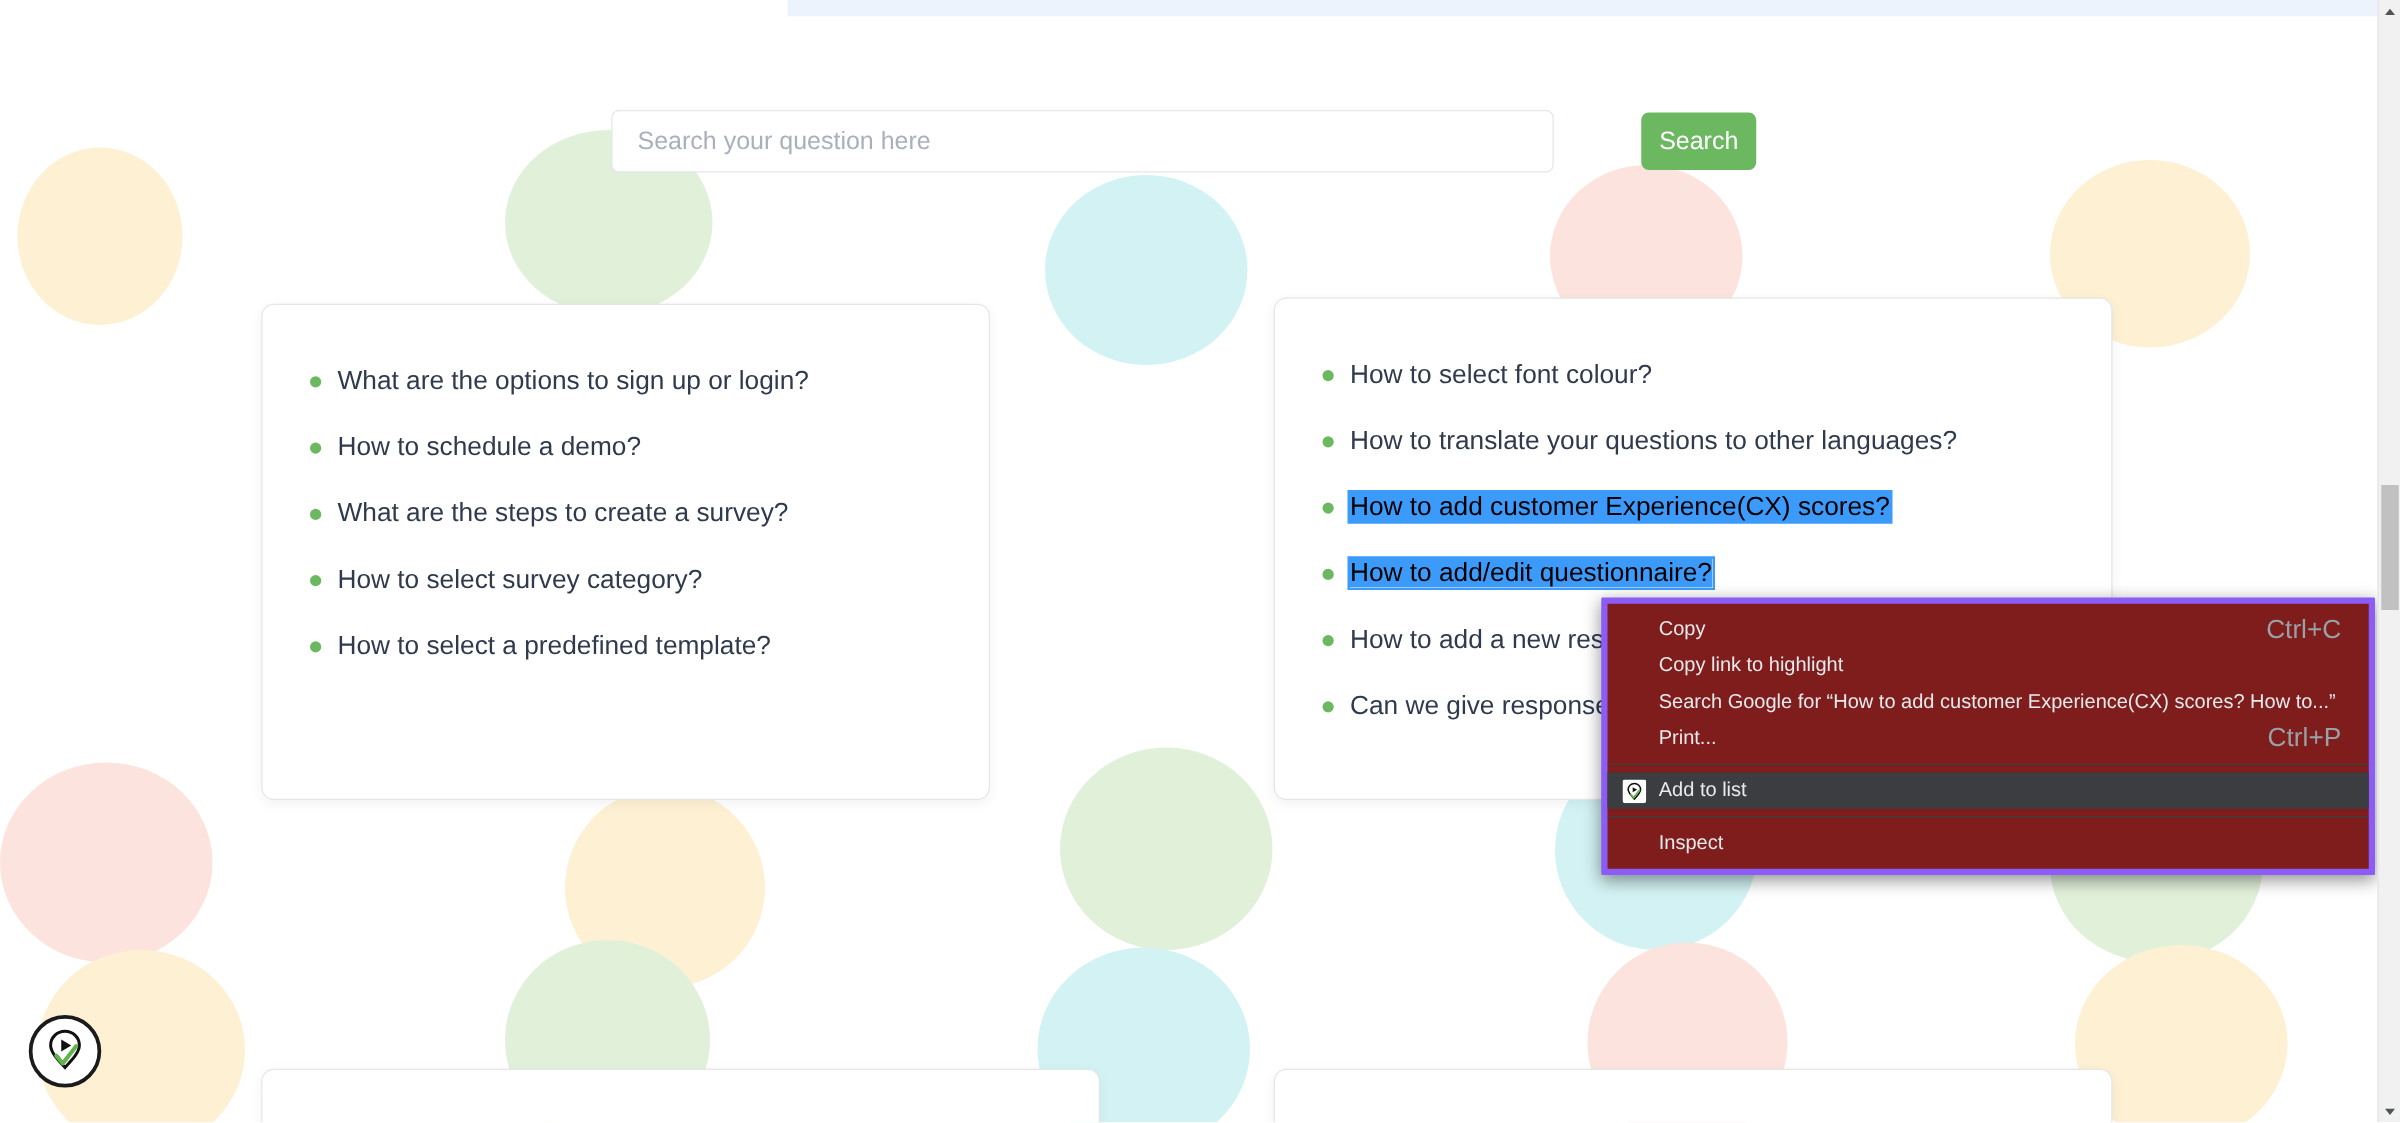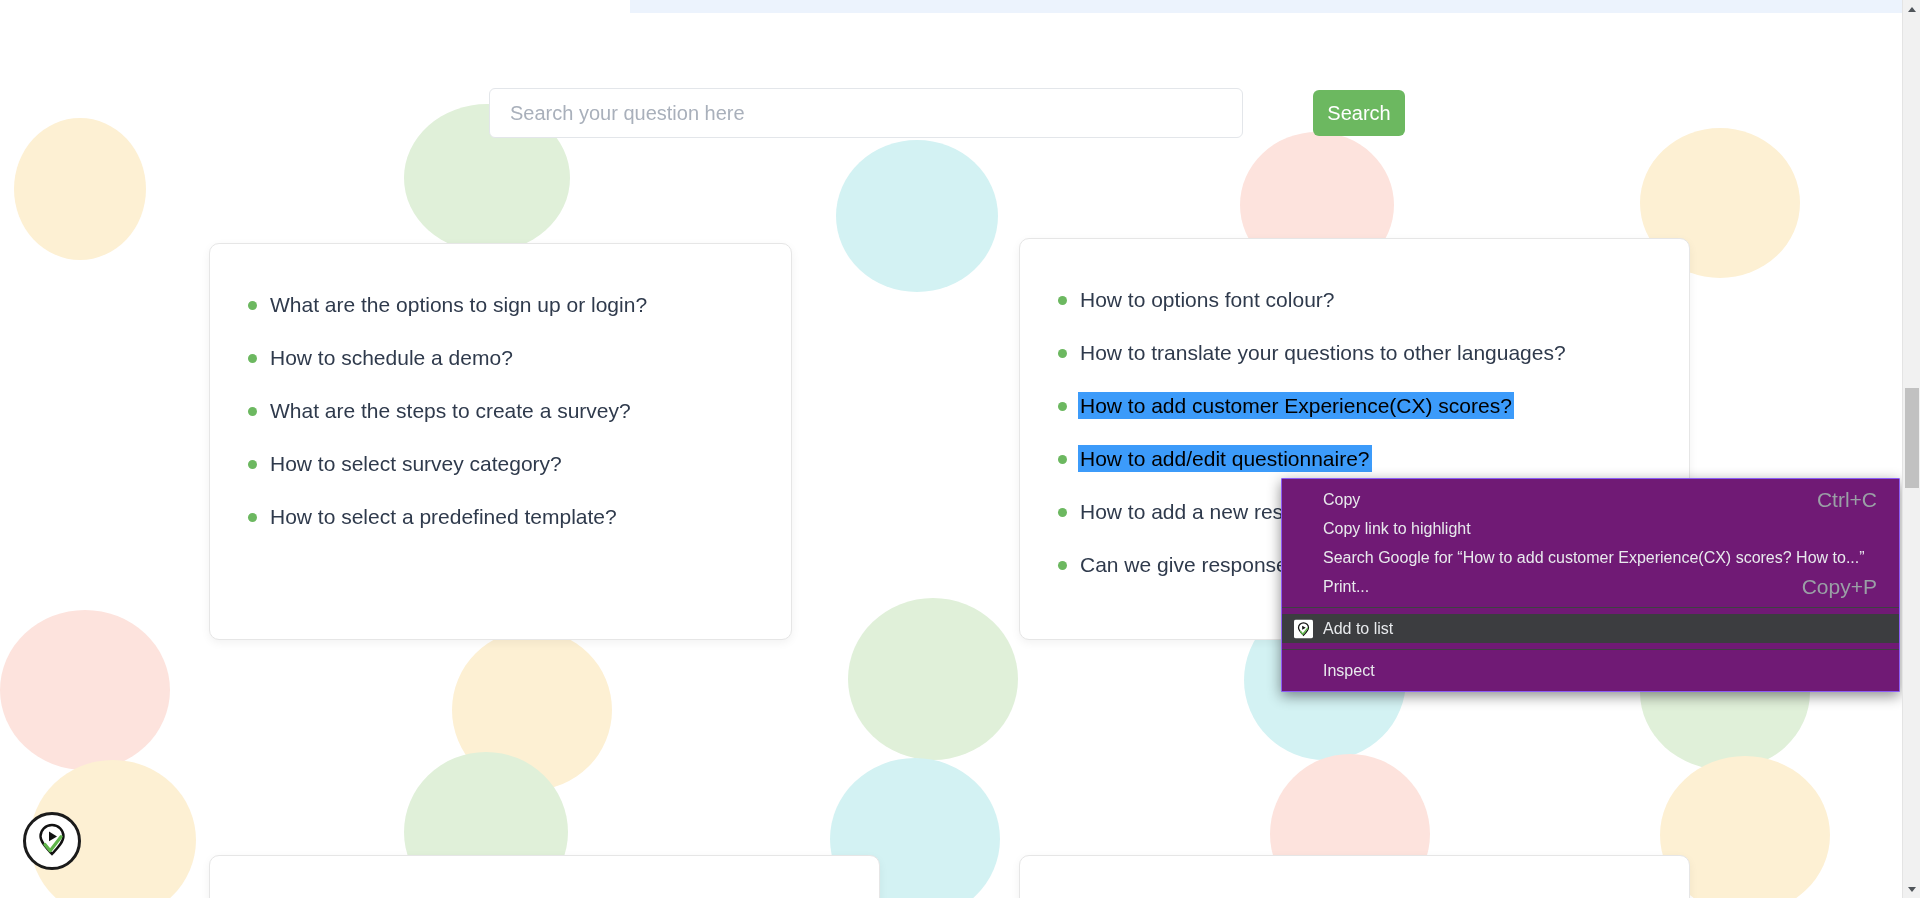--- a/index.html
+++ b/index.html
@@ -100,22 +100,22 @@
     background: #3c9bfa;
     color: #000000;
     box-shadow: 0 0 0 2px #3c9bfa;
   }
 
   
   .ctx-menu {
     position: absolute;
     left: 1281px; top: 478px;
     width: 619px;
-    background: #701a75;
-    border: 1px solid #8b5cf6;
+    background: #7f1d1d;
+    border: 5px solid #8b5cf6;
     border-radius: 1px;
     box-shadow: 0 4px 14px rgba(0,0,0,0.45);
     z-index: 40;
     padding: 6px 0 6px 0;
     color: #e8eaed;
     font-size: 16px;
   }
   .ctx-item {
     position: relative;
     display: flex;
@@ -225,21 +225,21 @@
         <ul class="card-list">
           <li><span class="dot"></span><span class="txt">What are the options to sign up or login?</span></li>
           <li><span class="dot"></span><span class="txt">How to schedule a demo?</span></li>
           <li><span class="dot"></span><span class="txt">What are the steps to create a survey?</span></li>
           <li><span class="dot"></span><span class="txt">How to select survey category?</span></li>
           <li><span class="dot"></span><span class="txt">How to select a predefined template?</span></li>
         </ul>
       </div>
       <div class="card" style="left: 1019px; top: 238px; width: 671px; height: 402px;">
         <ul class="card-list">
-          <li><span class="dot"></span><span class="txt">How to options font colour?</span></li>
+          <li><span class="dot"></span><span class="txt">How to select font colour?</span></li>
           <li><span class="dot"></span><span class="txt">How to translate your questions to other languages?</span></li>
           <li class="selected"><span class="dot"></span><span class="txt">How to add customer Experience(CX) scores?</span></li>
           <li class="selected"><span class="dot"></span><span class="txt">How to add/edit questionnaire?</span></li>
           <li><span class="dot"></span><span class="txt">How to add a new response?</span></li>
           <li><span class="dot"></span><span class="txt">Can we give responses offline?</span></li>
         </ul>
       </div>
       <div class="card" style="left: 209px; top: 855px; width: 671px; height: 120px;">
         <ul class="card-list"></ul>
       </div>
@@ -255,21 +255,21 @@
           <span class="accel">Ctrl+C</span>
         </div>
         <div class="ctx-item">
           <span class="label">Copy link to highlight</span>
         </div>
         <div class="ctx-item">
           <span class="label">Search Google for “How to add customer Experience(CX) scores? How to...”</span>
         </div>
         <div class="ctx-item">
           <span class="label">Print...</span>
-          <span class="accel">Copy+P</span>
+          <span class="accel">Ctrl+P</span>
         </div>
         <div class="ctx-sep"></div>
         <div class="ctx-item highlighted">
           <span class="ctx-icon"><svg width="19" height="19" viewBox="0 0 40 40">
               <rect x="0" y="0" width="40" height="40" rx="4" fill="#ffffff"></rect>
               <path d="M20 7 C14.2 7 9.5 11.6 9.5 17.2 C9.5 22.4 14.8 27.8 20 33.2 C25.2 27.8 30.5 22.4 30.5 17.2 C30.5 11.6 25.8 7 20 7 Z" fill="none" stroke="#111" stroke-width="2.6"></path>
               <path d="M17.2 13.2 L24.6 17.4 L17.2 21.6 Z" fill="#111"></path>
               <path d="M14 25.4 L18.6 31 L28.4 18.6" fill="none" stroke="#5fb54a" stroke-width="3" stroke-linecap="round" stroke-linejoin="round"></path>
             </svg></span>
           <span class="label">Add to list</span>

